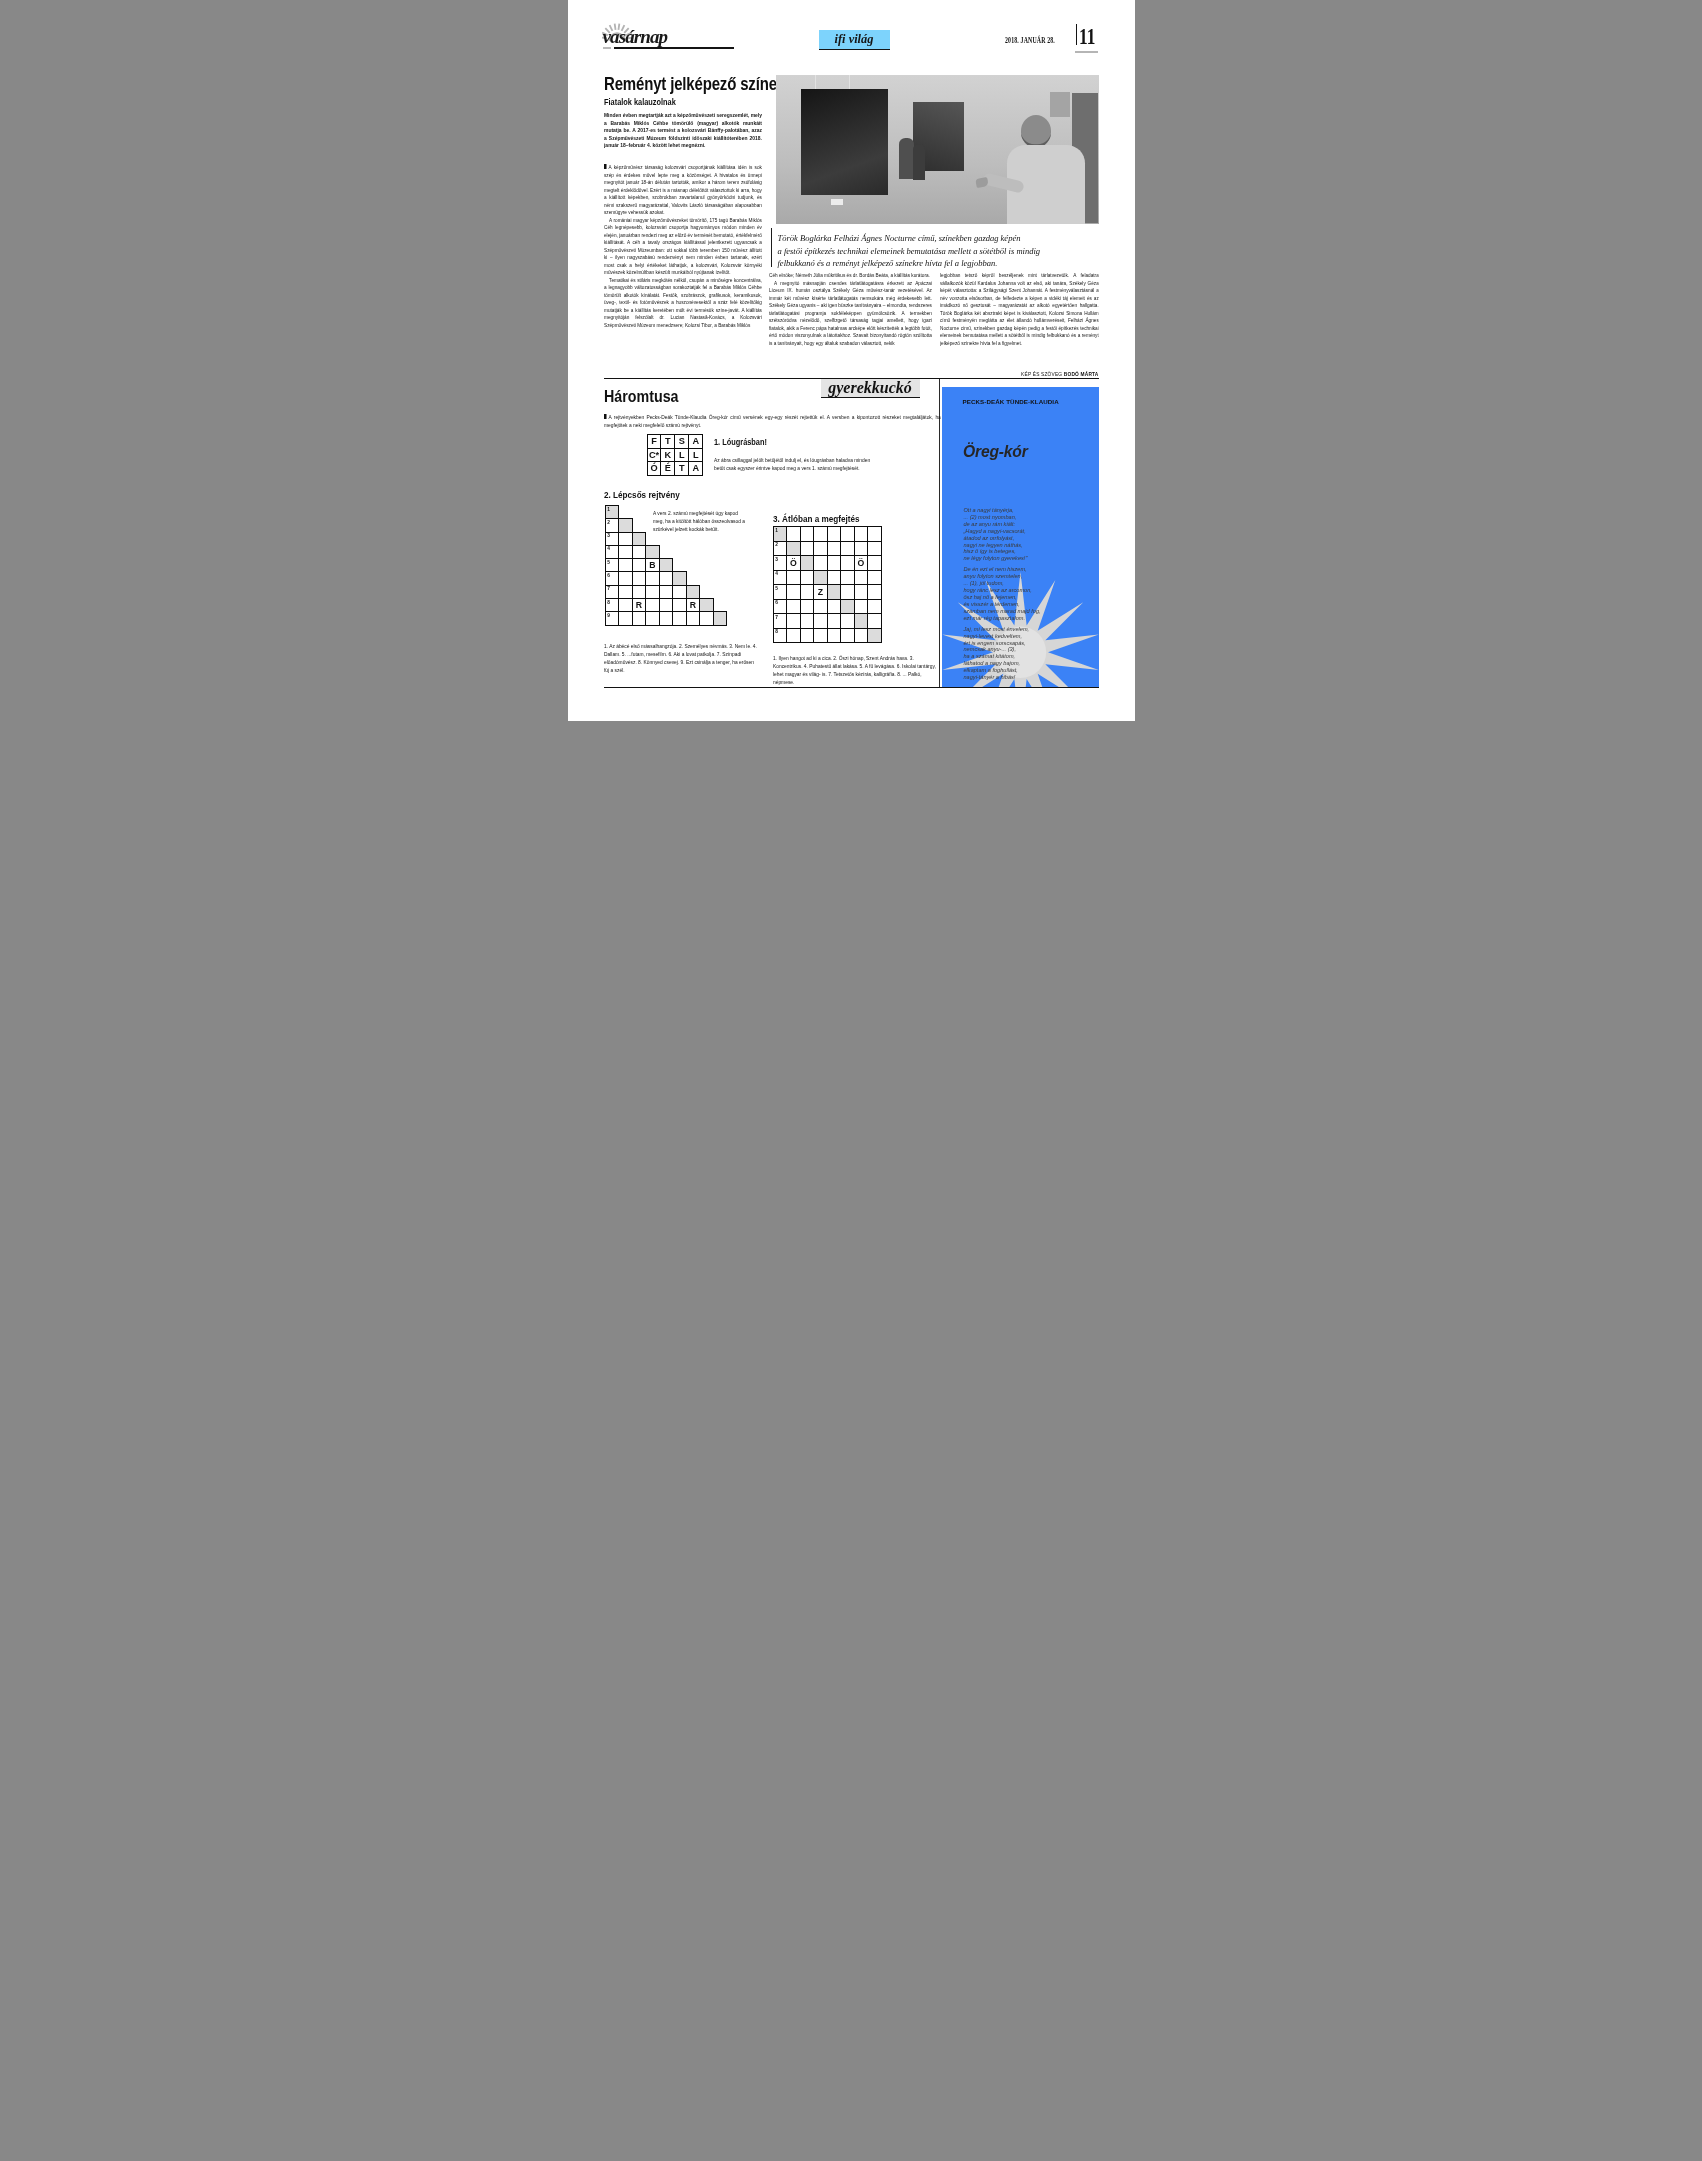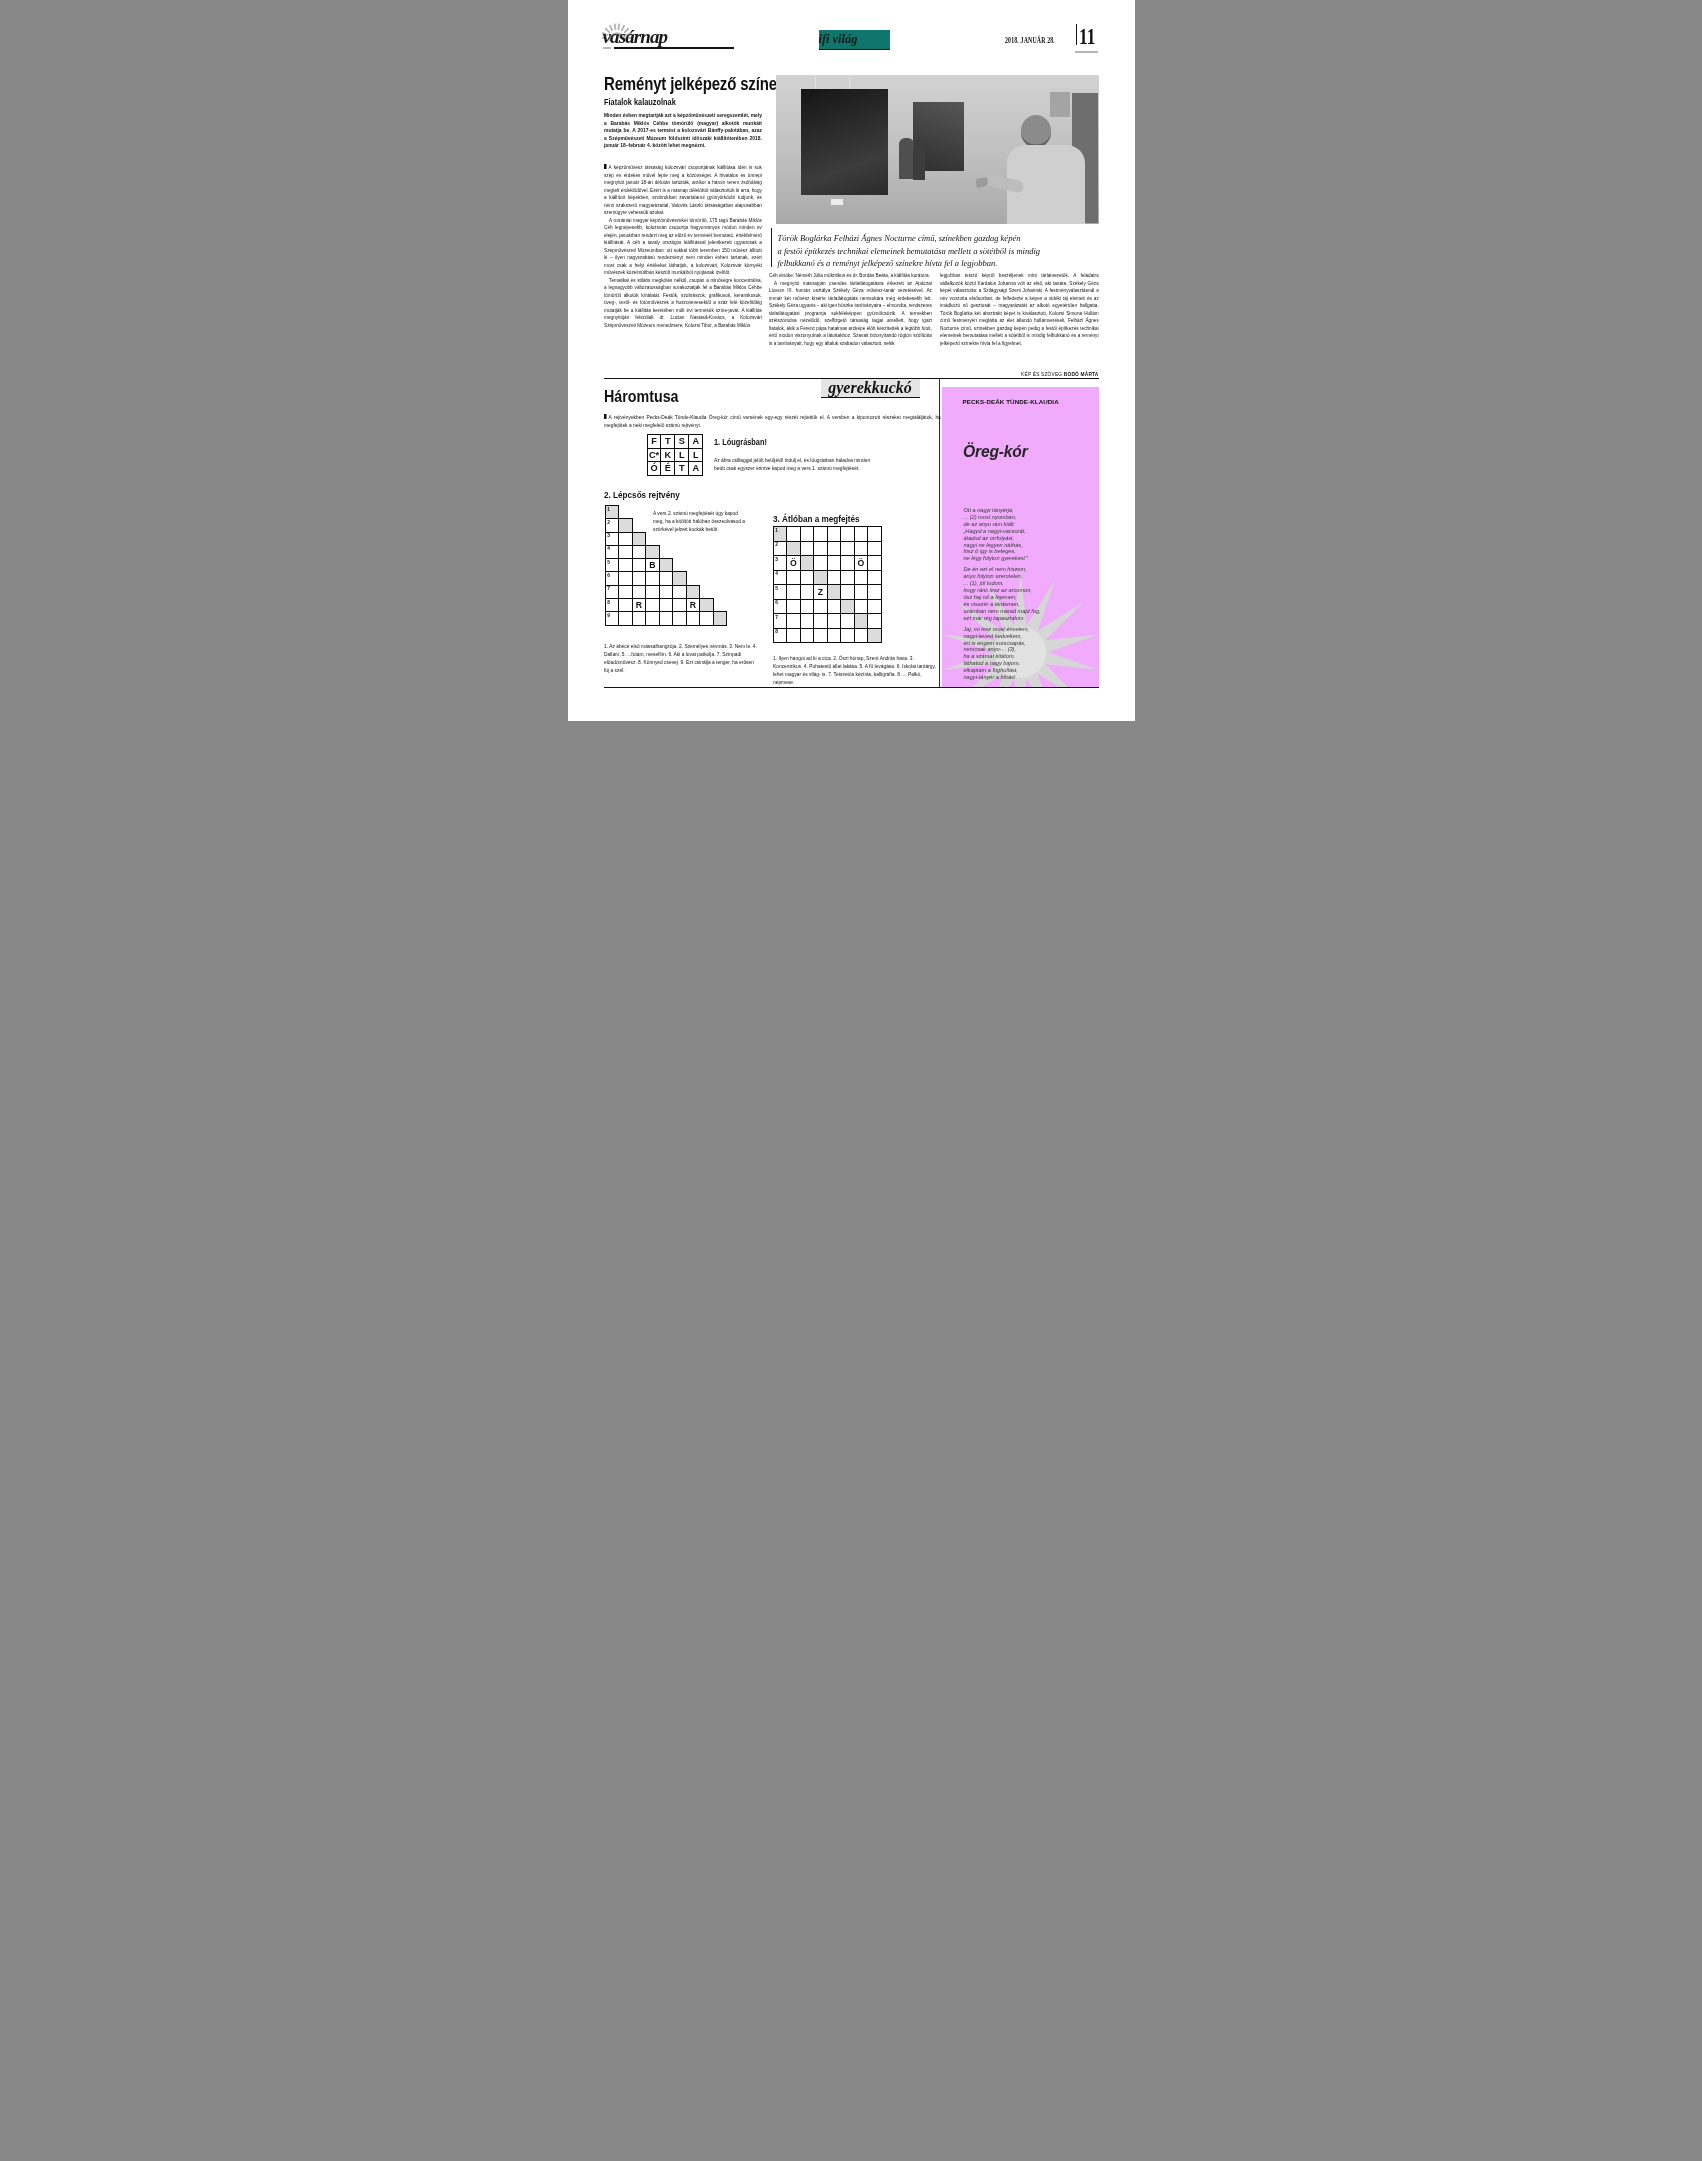--- a/index.html
+++ b/index.html
@@ -4,22 +4,22 @@
 <style>
   html,body{margin:0;padding:0;background:#888;}
   #page{position:relative;width:567px;height:721px;margin:0 auto;background:#ffffff;
         font-family:"Liberation Sans",sans-serif;color:#121212;overflow:hidden;}
   .abs{position:absolute;}
   
   .logo-text{font-family:"Liberation Serif",serif;font-style:italic;font-weight:bold;
              font-size:19px;letter-spacing:-0.9px;color:#191919;}
   .logo-dash{background:#b9b9b9;}
   .logo-line{background:#141414;}
-  .section-band{background:#0f766e;border-bottom:1.8px solid #141414;display:flex;
-                align-items:center;justify-content:flex-start;}
+  .section-band{background:#7dd3fc;border-bottom:1.8px solid #141414;display:flex;
+                align-items:center;justify-content:center;}
   .section-band span{font-family:"Liberation Serif",serif;font-style:italic;font-weight:bold;
                      font-size:12.4px;color:#161616;}
   .date-text{font-family:"Liberation Serif",serif;font-weight:600;font-size:7.3px;
              letter-spacing:0.2px;transform:scaleX(.8);transform-origin:0 0;white-space:nowrap;}
   .page-num{font-family:"Liberation Serif",serif;font-weight:700;font-size:24px;
             transform:scaleX(.72);transform-origin:0 0;line-height:1;}
   .pn-line{background:#141414;}
   .pn-bar{background:#b5b5b5;}
   
   .headline{font-weight:bold;font-size:18.3px;letter-spacing:-0.2px;transform:scaleX(.82);
@@ -55,21 +55,21 @@
   .grow+.grow{margin-top:-1.1px;}
   .cell{position:relative;box-sizing:border-box;border:1.1px solid #0d0d0d;background:#fff;
         display:flex;align-items:center;justify-content:center;font-weight:bold;font-size:8.7px;}
   .cell+.cell{margin-left:-1.1px;}
   .cell.shaded{background:#dcdcdc;}
   .cnum{position:absolute;top:0.5px;left:1.8px;font-size:4.8px;font-weight:600;}
   .g1 .cell{width:15px;height:14.6px;font-size:9.2px;}
   .g2 .cell{width:14.6px;height:14.4px;}
   .g3 .cell{width:14.6px;height:15.6px;}
   
-  .panel{background:#f0abfc;overflow:hidden;}
+  .panel{background:#3b82f6;overflow:hidden;}
   .panel-author{font-weight:bold;font-size:6.2px;letter-spacing:0.1px;}
   .panel-title{font-weight:bold;font-style:italic;font-size:17.4px;letter-spacing:-0.2px;
                transform:scaleX(.9);transform-origin:0 0;color:#262626;}
   .poem{font-style:italic;font-size:5.6px;line-height:6.9px;color:#3a3a3a;}
   .poem div{white-space:nowrap;}
   .stanza{margin-bottom:4.1px;}
 </style>
 </head>
 <body>
 

